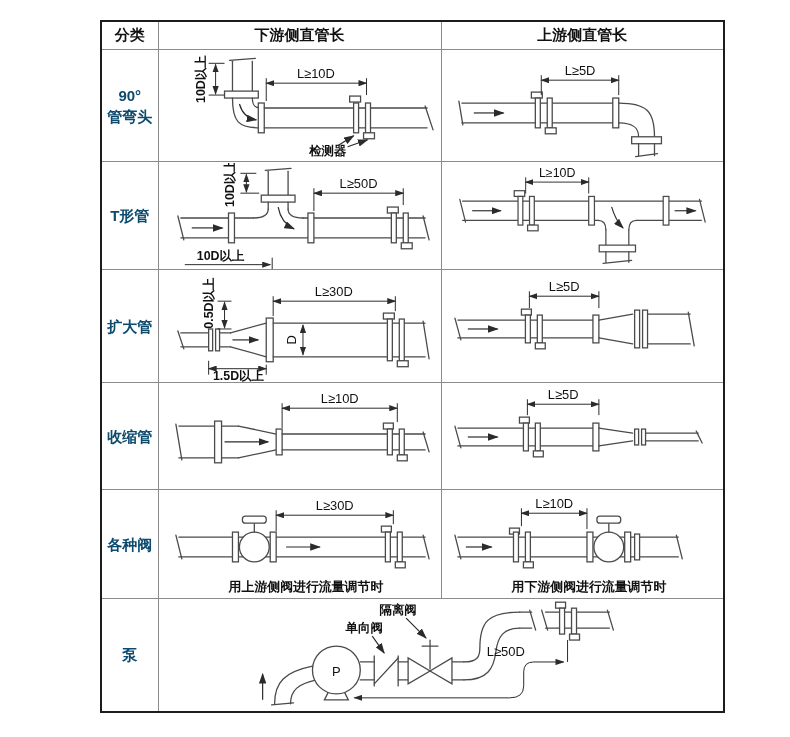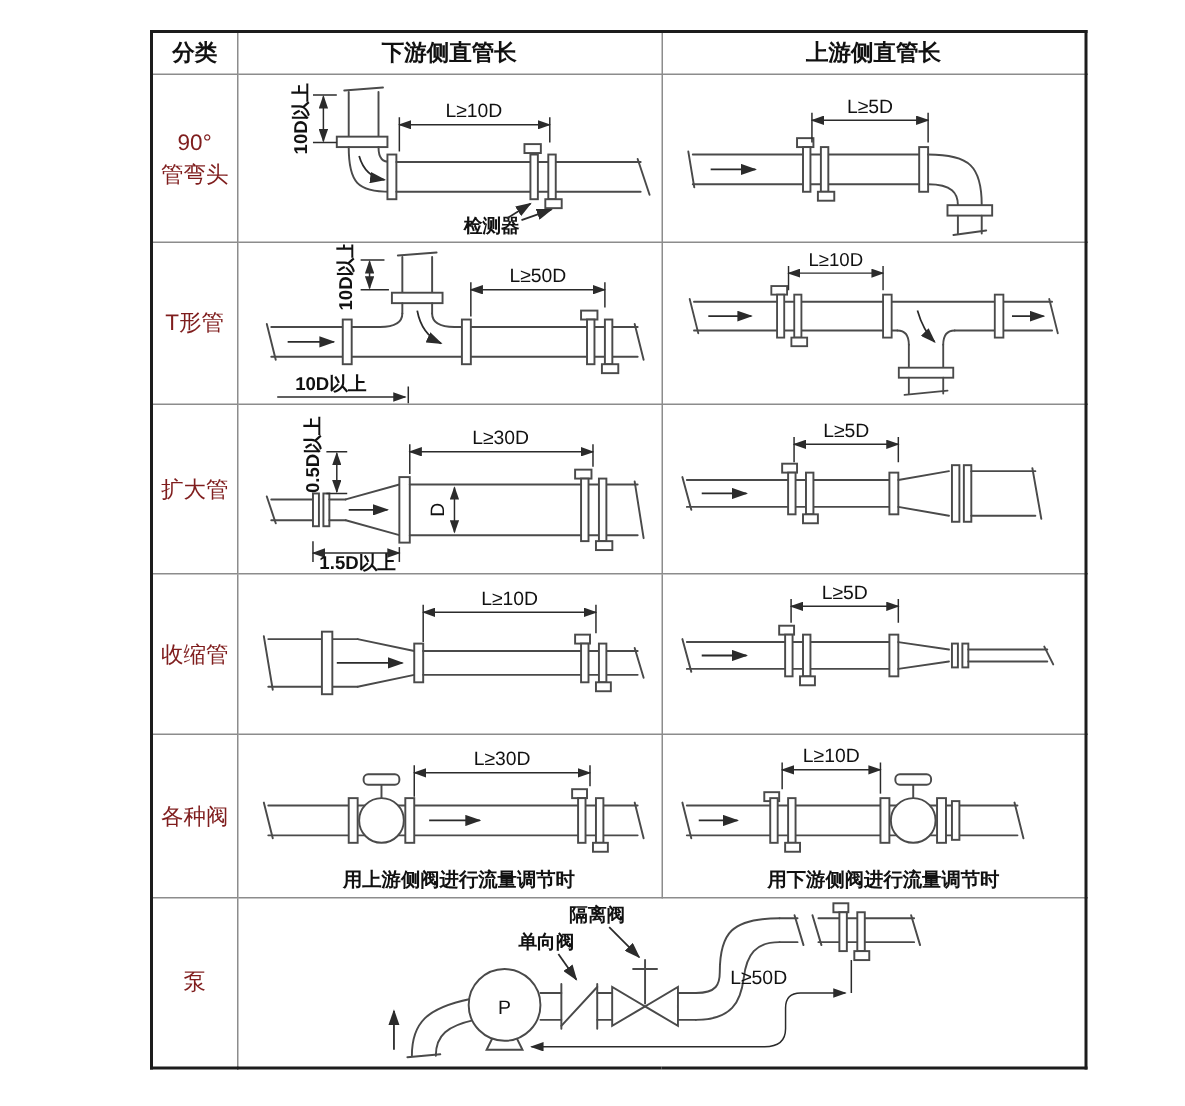--- a/index.html
+++ b/index.html
@@ -3,21 +3,21 @@
 <meta charset="utf-8">
 <style>
   html,body{margin:0;padding:0;}
   .page{width:790px;height:737px;background:#ffffff;position:relative;
         font-family:"Liberation Sans","DejaVu Sans",sans-serif;}
   table.spec{position:absolute;left:100px;top:20px;border-collapse:collapse;
              table-layout:fixed;background:#fff;border:2px solid #1c1c1c;}
   table.spec th,table.spec td{border:1px solid #8c8c8c;padding:0;margin:0;
              text-align:center;vertical-align:middle;overflow:hidden;}
   th.hd{font-size:15px;font-weight:bold;color:#111;height:27px;}
-  td.cat{font-size:15px;font-weight:normal;color:#7f1d1d;line-height:1.4;}
+  td.cat{font-size:15px;font-weight:bold;color:#0c4a6e;line-height:1.4;}
   svg{display:block;margin:0 auto;}
   svg text{font-family:"Liberation Sans","DejaVu Sans",sans-serif;fill:#111;}
   .dim{font-size:13px;}
   .cjk{font-size:12.5px;font-weight:bold;}
   .cap{font-size:13px;font-weight:bold;}
   .p{stroke:#4a4a4a;stroke-width:1.3;fill:none;stroke-linecap:round;}
   .pf{stroke:#4a4a4a;stroke-width:1.3;fill:#fff;}
   .d{stroke:#2b2b2b;stroke-width:1;fill:none;}
   .fl{stroke:#2b2b2b;stroke-width:1.2;fill:none;}
 </style>

